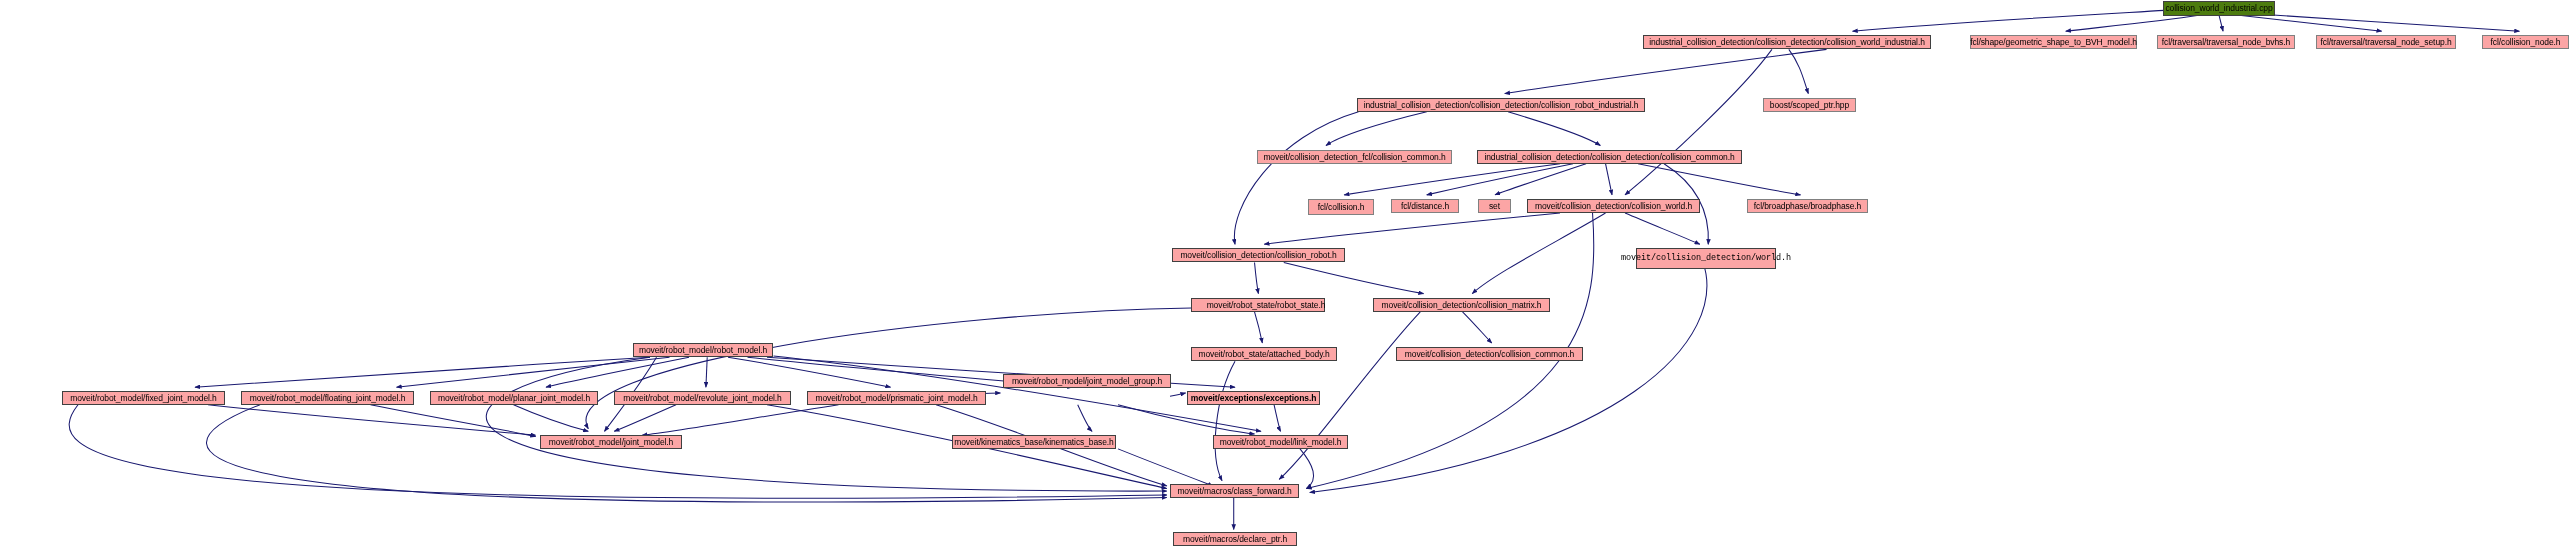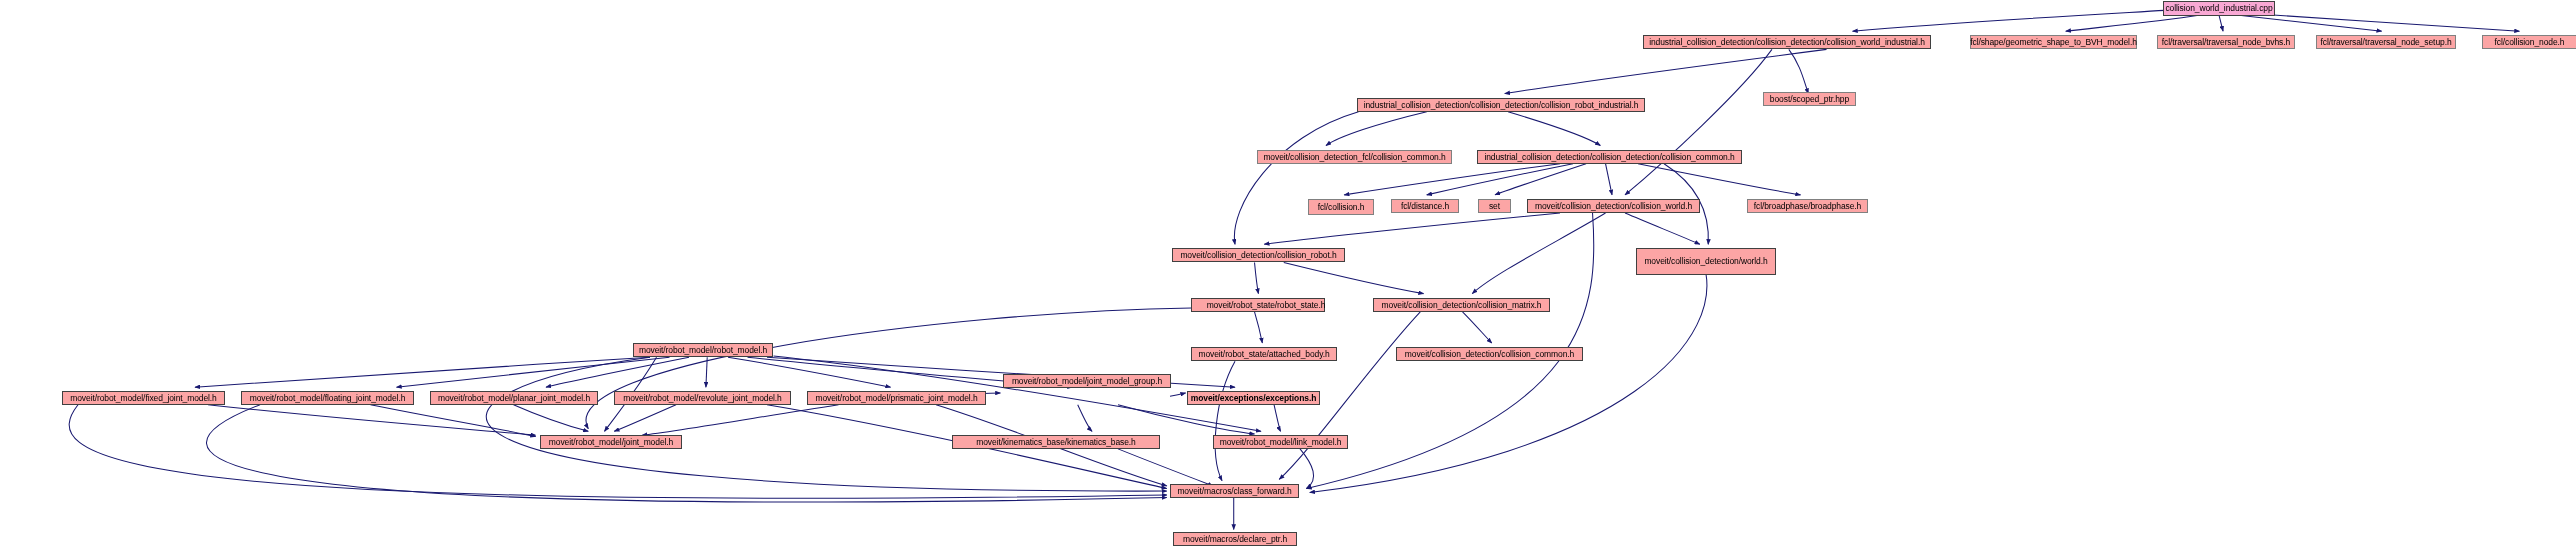--- a/index.html
+++ b/index.html
@@ -34,21 +34,21 @@
     font-size: 8.5px;
     line-height: 1;
     white-space: nowrap;
     letter-spacing: -0.1px;
     z-index: 5;
   }
   .node.strong {
     border: 1.3px solid #404040;
   }
   .node.root {
-    background: #f9a8d4;
+    background: #4d7c0f;
     border: 1.3px solid #404040;
     text-align: center;
   }
   .node-label {
     display: block;
     padding: 0 3.3px;
     pointer-events: none;
   }
 </style>
 </head>
@@ -129,27 +129,27 @@
       </div>
       <div class="node" style="left: 1970px; top: 35px; width: 167px; height: 14.3px;">
         <span class="node-label">fcl/shape/geometric_shape_to_BVH_model.h</span>
       </div>
       <div class="node" style="left: 2157px; top: 35px; width: 138px; height: 14.3px;">
         <span class="node-label">fcl/traversal/traversal_node_bvhs.h</span>
       </div>
       <div class="node" style="left: 2316px; top: 35px; width: 140px; height: 14.3px;">
         <span class="node-label">fcl/traversal/traversal_node_setup.h</span>
       </div>
-      <div class="node" style="left: 2482px; top: 35px; width: 95px; height: 14.3px;">
+      <div class="node" style="left: 2482px; top: 35px; width: 87px; height: 14.3px;">
         <span class="node-label">fcl/collision_node.h</span>
       </div>
       <div class="node strong" style="left: 1357px; top: 98px; width: 288px; height: 14.3px;">
         <span class="node-label">industrial_collision_detection/collision_detection/collision_robot_industrial.h</span>
       </div>
-      <div class="node" style="left: 1763px; top: 92px; width: 93px; height: 14.3px;">
+      <div class="node" style="left: 1763px; top: 98px; width: 93px; height: 14.3px;">
         <span class="node-label">boost/scoped_ptr.hpp</span>
       </div>
       <div class="node" style="left: 1257px; top: 150px; width: 195px; height: 14.3px;">
         <span class="node-label">moveit/collision_detection_fcl/collision_common.h</span>
       </div>
       <div class="node strong" style="left: 1477px; top: 150px; width: 265px; height: 14.3px;">
         <span class="node-label">industrial_collision_detection/collision_detection/collision_common.h</span>
       </div>
       <div class="node" style="left: 1308px; top: 199px; width: 66px; height: 16px;">
         <span class="node-label">fcl/collision.h</span>
@@ -162,21 +162,21 @@
       </div>
       <div class="node strong" style="left: 1527px; top: 199px; width: 173px; height: 14.3px;">
         <span class="node-label">moveit/collision_detection/collision_world.h</span>
       </div>
       <div class="node" style="left: 1747px; top: 199px; width: 121px; height: 14.3px;">
         <span class="node-label">fcl/broadphase/broadphase.h</span>
       </div>
       <div class="node strong" style="left: 1172px; top: 248px; width: 173px; height: 14.3px;">
         <span class="node-label">moveit/collision_detection/collision_robot.h</span>
       </div>
-      <div class="node strong" style="left: 1636px; top: 248px; width: 140px; height: 27px;">
+      <div class="node strong" style="left: 1636px; top: 248px; width: 140px; height: 21px; font-family: Liberation Mono, monospace;">
         <span class="node-label">moveit/collision_detection/world.h</span>
       </div>
       <div class="node strong" style="left: 1191px; top: 298px; width: 134px; height: 14.3px; padding-left: 16px;">
         <span class="node-label">moveit/robot_state/robot_state.h</span>
       </div>
       <div class="node strong" style="left: 1373px; top: 298px; width: 177px; height: 14.3px;">
         <span class="node-label">moveit/collision_detection/collision_matrix.h</span>
       </div>
       <div class="node strong" style="left: 633px; top: 343px; width: 140px; height: 14.3px;">
         <span class="node-label">moveit/robot_model/robot_model.h</span>
@@ -204,21 +204,21 @@
       </div>
       <div class="node strong" style="left: 1003px; top: 374px; width: 168px; height: 14.3px;">
         <span class="node-label">moveit/robot_model/joint_model_group.h</span>
       </div>
       <div class="node strong" style="left: 1187px; top: 391px; width: 133px; height: 14.3px; font-weight: bold;">
         <span class="node-label">moveit/exceptions/exceptions.h</span>
       </div>
       <div class="node strong" style="left: 540px; top: 435px; width: 142px; height: 14.3px;">
         <span class="node-label">moveit/robot_model/joint_model.h</span>
       </div>
-      <div class="node strong" style="left: 952px; top: 435px; width: 208px; height: 14.3px;">
+      <div class="node strong" style="left: 952px; top: 435px; width: 164px; height: 14.3px;">
         <span class="node-label">moveit/kinematics_base/kinematics_base.h</span>
       </div>
       <div class="node strong" style="left: 1213px; top: 435px; width: 135px; height: 14.3px;">
         <span class="node-label">moveit/robot_model/link_model.h</span>
       </div>
       <div class="node strong" style="left: 1170px; top: 484px; width: 129px; height: 14.3px;">
         <span class="node-label">moveit/macros/class_forward.h</span>
       </div>
       <div class="node strong" style="left: 1173px; top: 532px; width: 124px; height: 14.3px;">
         <span class="node-label">moveit/macros/declare_ptr.h</span>

